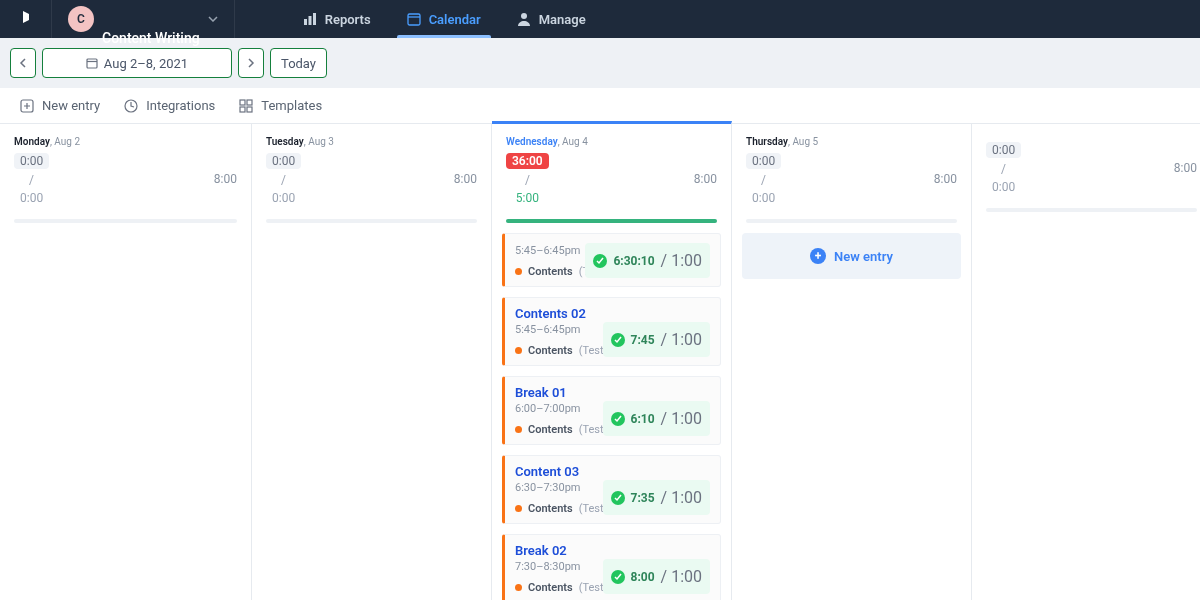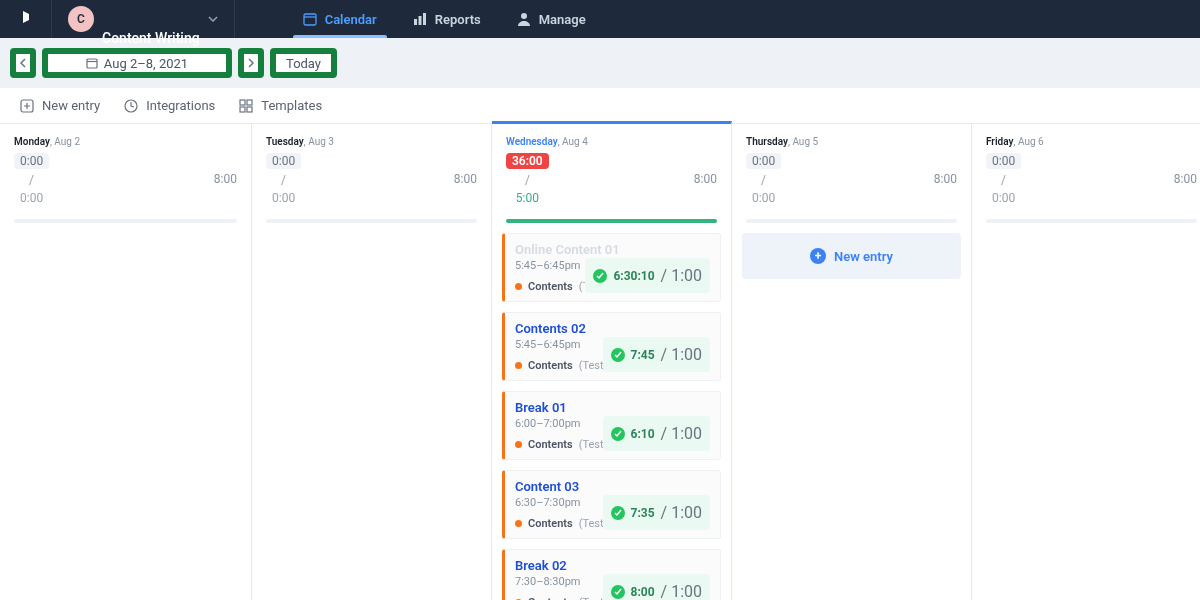--- a/index.html
+++ b/index.html
@@ -12,21 +12,21 @@
 .topnav .project .avatar { width:26px; height:26px; border-radius:50%; background:#f3c3c3; color:#1e2a3b; font-weight:600; display:flex; align-items:center; justify-content:center; font-size:12px; }
 .topnav .project .name { font-weight:500; font-size:14px;margin-top:37px; }
 .topnav .project .chev { opacity:.7; }
 .topnav .tabs { display:flex; height:100%; margin-left:50px; }
 .topnav .tab { display:flex; align-items:center; gap:8px; padding:0 18px; height:100%; color:#cbd5e0; font-weight:600; font-size:13px; cursor:pointer; position:relative; }
 .topnav .tab.active { color:#4a9eff; }
 .topnav .tab.active::after { content:""; position:absolute; bottom:0; left:8px; right:8px; height:3px; background:#8bbfff; border-radius:2px 2px 0 0; }
 
 
 .datebar { background:#eef1f5; padding:10px 10px; display:flex; align-items:center; gap:6px; }
-.datebar .btn { background:#fff; border:6px solid #15803d; height:30px; padding:0 10px; border-radius:4px; display:flex; align-items:center; gap:6px; cursor:pointer; color:#4a5568; font-size:13px; }
+.datebar .btn { background:#fff; border:1px solid #15803d; height:30px; padding:0 10px; border-radius:4px; display:flex; align-items:center; gap:6px; cursor:pointer; color:#4a5568; font-size:13px; }
 .datebar .btn.icon-only { width:26px; justify-content:center; padding:0; }
 .datebar .range-btn { min-width:190px; justify-content:center; }
 
 
 .toolbar { background:#fff; height:36px; display:flex; align-items:center; padding:0 20px; gap:24px; border-bottom:1px solid #e6eaef; }
 .toolbar .tbtn { display:flex; align-items:center; gap:8px; color:#5a6472; font-size:13px; cursor:pointer; }
 .toolbar .tbtn svg, .toolbar .tbtn .ico { color:#5a6472; }
 
 
 .week { display:flex; width:100%; }
@@ -82,35 +82,35 @@
   <div class="project">
     <div class="avatar">C</div>
     <div class="name">Content Writing</div>
     <div class="chev">
       <svg width="10" height="6">
           <path d="M1 1l4 4 4-4" stroke="#cbd5e0" stroke-width="1.5" fill="none"></path>
         </svg>
     </div>
   </div>
   <div class="tabs">
-    <div class="tab active">
-      <svg width="14" height="14">
-          <rect x="1" y="2" width="12" height="11" rx="1.5" stroke="#4a9eff" stroke-width="1.3" fill="none"></rect>
-          <path d="M1 5h12" stroke="#4a9eff" stroke-width="1.3"></path>
-        </svg>
-      <span>Calendar</span>
-    </div>
     <div class="tab">
       <svg width="14" height="12">
           <rect x="1" y="6" width="3" height="6" fill="#cbd5e0"></rect>
           <rect x="5.5" y="3" width="3" height="9" fill="#cbd5e0"></rect>
           <rect x="10" y="0" width="3" height="12" fill="#cbd5e0"></rect>
         </svg>
       <span>Reports</span>
     </div>
+    <div class="tab active">
+      <svg width="14" height="14">
+          <rect x="1" y="2" width="12" height="11" rx="1.5" stroke="#4a9eff" stroke-width="1.3" fill="none"></rect>
+          <path d="M1 5h12" stroke="#4a9eff" stroke-width="1.3"></path>
+        </svg>
+      <span>Calendar</span>
+    </div>
     <div class="tab">
       <svg width="14" height="14">
           <circle cx="7" cy="4" r="3" fill="#cbd5e0"></circle>
           <path d="M1 14c0-3 3-5 6-5s6 2 6 5" fill="#cbd5e0"></path>
         </svg>
       <span>Manage</span>
     </div>
   </div>
 </div>
 
@@ -208,21 +208,20 @@
           <span class="sec ">5:00</span>
         </div>
         <span class="planned">8:00</span>
       </div>
     </div>
     <div class="bar">
         <div class="fill" style="width:100%"></div>
       </div>
     <div class="body">
         <div class="card">
-        <div class="title ghost">Online Content 01</div>
         <div class="time">5:45–6:45pm</div>
         <div class="tagrow">
           <span class="dot"></span>
           <span class="tag">Contents</span>
           <span class="tagp">(Test 01)</span>
         </div>
         <div class="badge">
           <span class="chk">
             <svg width="8" height="8">
                 <path d="M1 4l2 2 4-5" stroke="#fff" stroke-width="1.5" fill="none"></path>
@@ -323,21 +322,20 @@
       </div>
     <div class="body">
         <div class="newentry">
       <span class="plus">+</span>
       <span>New entry</span>
     </div>
       </div>
     </div>
     <div class="daycol">
     <div class="dayhead">
-      <div class="dayname"><span class="wd">Friday</span><span class="dt">, Aug 6</span></div>
       <div class="sums">
         <div class="left">
           <span class="pill ">0:00</span>
           <span class="slash">/</span>
           <span class="sec muted">0:00</span>
         </div>
         <span class="planned">8:00</span>
       </div>
     </div>
     <div class="bar">

